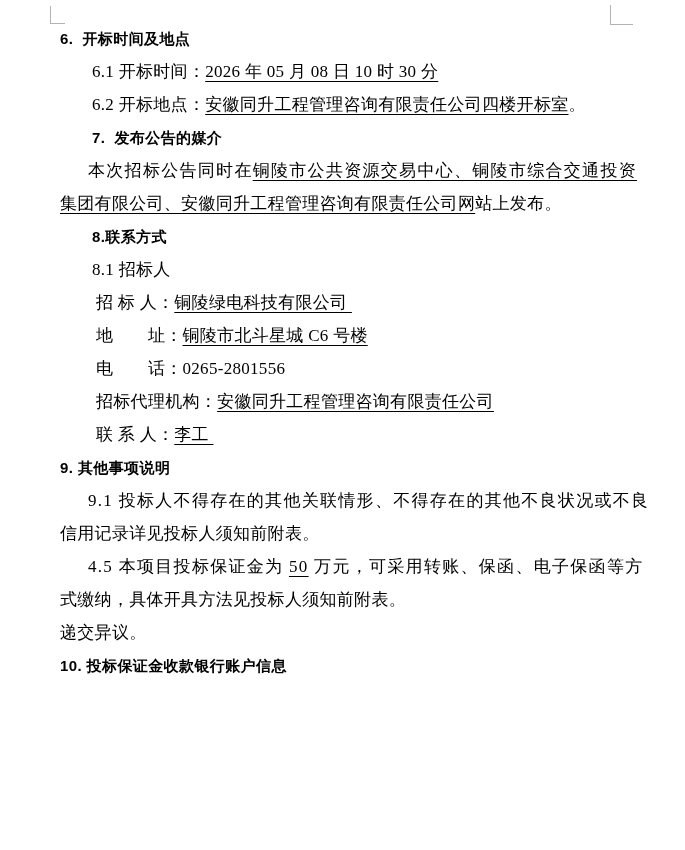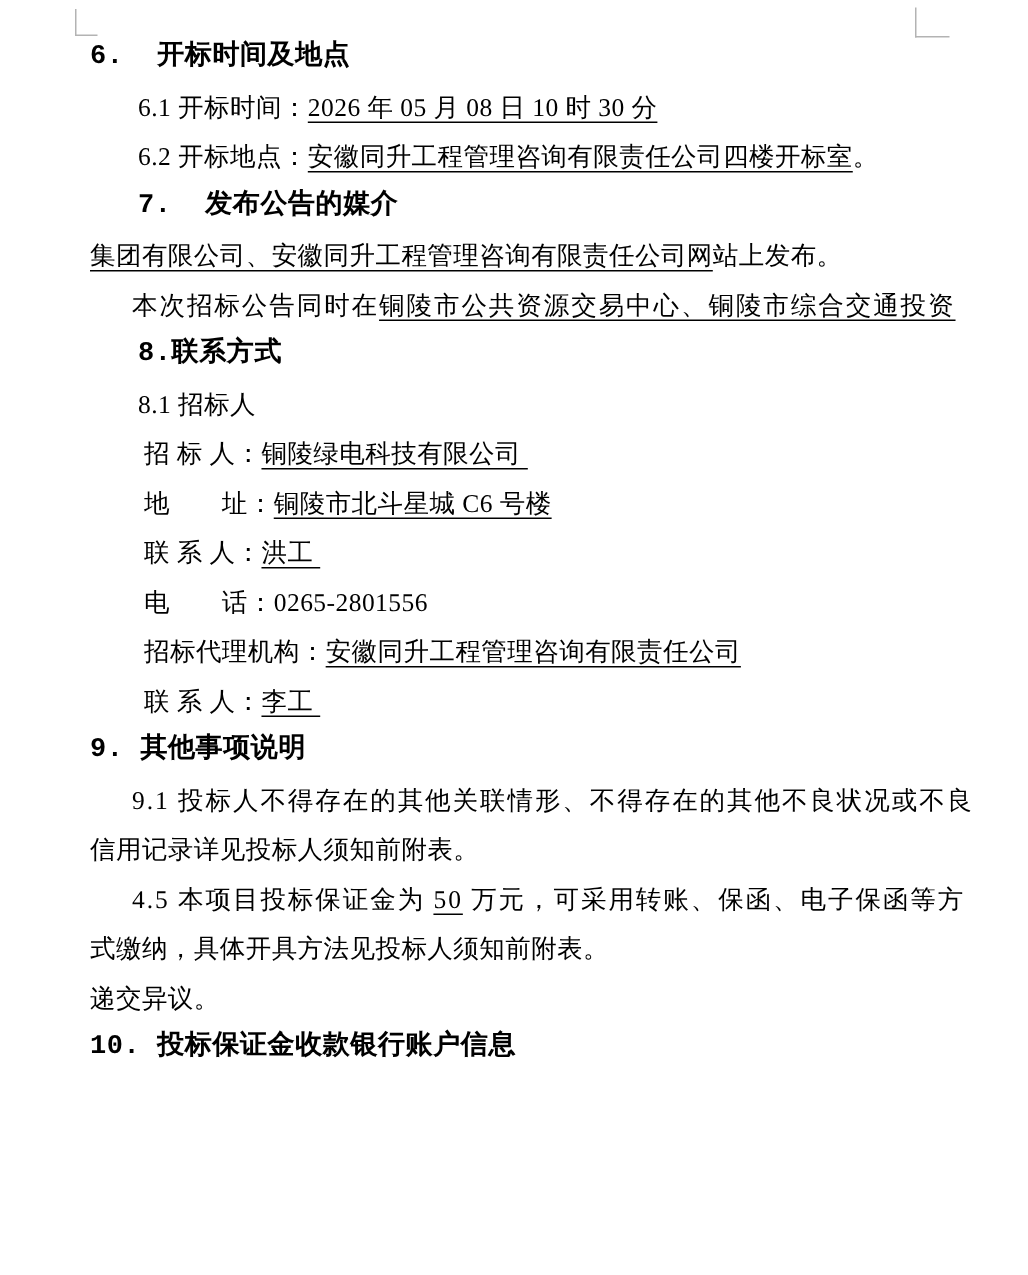--- a/index.html
+++ b/index.html
@@ -16,22 +16,22 @@
   }
   .line {
     height: 33px;
     line-height: 33px;
     font-size: 17px;
     white-space: pre;
     letter-spacing: 0.3px;
   }
   .h1 {
     font-weight: bold;
-    font-size: 18px;
-    font-family: Liberation Mono, monospace;
+    font-size: 15px;
+    font-family: Liberation Sans, sans-serif;
     letter-spacing: 0.4px;
   }
   .ind0 { padding-left: 0; }
   .ind1 { padding-left: 28px; }
   .ind2 { padding-left: 32px; }
   .ind3 { padding-left: 36px; }
   .ind4 { padding-left: 20px; }
   .fill { letter-spacing: 1.3px; }
   .u {
     text-decoration: underline;
@@ -51,27 +51,26 @@
 <body>
 
 <div class="margin-mark mark-tl"></div>
 <div class="margin-mark mark-tr"></div>
 
 <div class="doc" id="doc-lines">
     <div class="line h1 ind0"><span>6.  开标时间及地点</span></div>
     <div class="line body ind2"><span>6.1 开标时间：</span><span class="u">2026 年 05 月 08 日 10 时 30 分</span></div>
     <div class="line body ind2"><span>6.2 开标地点：</span><span class="u">安徽同升工程管理咨询有限责任公司四楼开标室</span><span>。</span></div>
     <div class="line h1 ind2"><span>7.  发布公告的媒介</span></div>
+    <div class="line body ind1 fill"><span>本次招标公告同时在</span><span class="u">铜陵市公共资源交易中心、铜陵市综合交通投资</span></div>
     <div class="line body ind0"><span class="u">集团有限公司、安徽同升工程管理咨询有限责任公司网</span><span>站上发布。</span></div>
-    <div class="line body ind1 fill"><span>本次招标公告同时在</span><span class="u">铜陵市公共资源交易中心、铜陵市综合交通投资</span></div>
     <div class="line h1 ind2"><span>8.联系方式</span></div>
     <div class="line body ind2"><span>8.1 招标人</span></div>
     <div class="line body ind3"><span>招 标 人：</span><span class="u">铜陵绿电科技有限公司 </span></div>
     <div class="line body ind3"><span>地　　址：</span><span class="u">铜陵市北斗星城 C6 号楼</span></div>
-    <div class="line body ind3"><span>联 系 人：</span><span class="u">洪工 </span></div>
     <div class="line body ind3"><span>电　　话：0265-2801556</span></div>
     <div class="line body ind3"><span>招标代理机构：</span><span class="u">安徽同升工程管理咨询有限责任公司</span></div>
     <div class="line body ind3"><span>联 系 人：</span><span class="u">李工 </span></div>
     <div class="line h1 ind0"><span>9. 其他事项说明</span></div>
     <div class="line body ind1 fill"><span>9.1 投标人不得存在的其他关联情形、不得存在的其他不良状况或不良</span></div>
     <div class="line body ind0"><span>信用记录详见投标人须知前附表。</span></div>
     <div class="line body ind1 fill"><span>4.5 本项目投标保证金为 </span><span class="u">50</span><span> 万元，可采用转账、保函、电子保函等方</span></div>
     <div class="line body ind0"><span>式缴纳，具体开具方法见投标人须知前附表。</span></div>
     <div class="line body ind0"><span>递交异议。</span></div>
     <div class="line h1 ind0"><span>10. 投标保证金收款银行账户信息</span></div>

